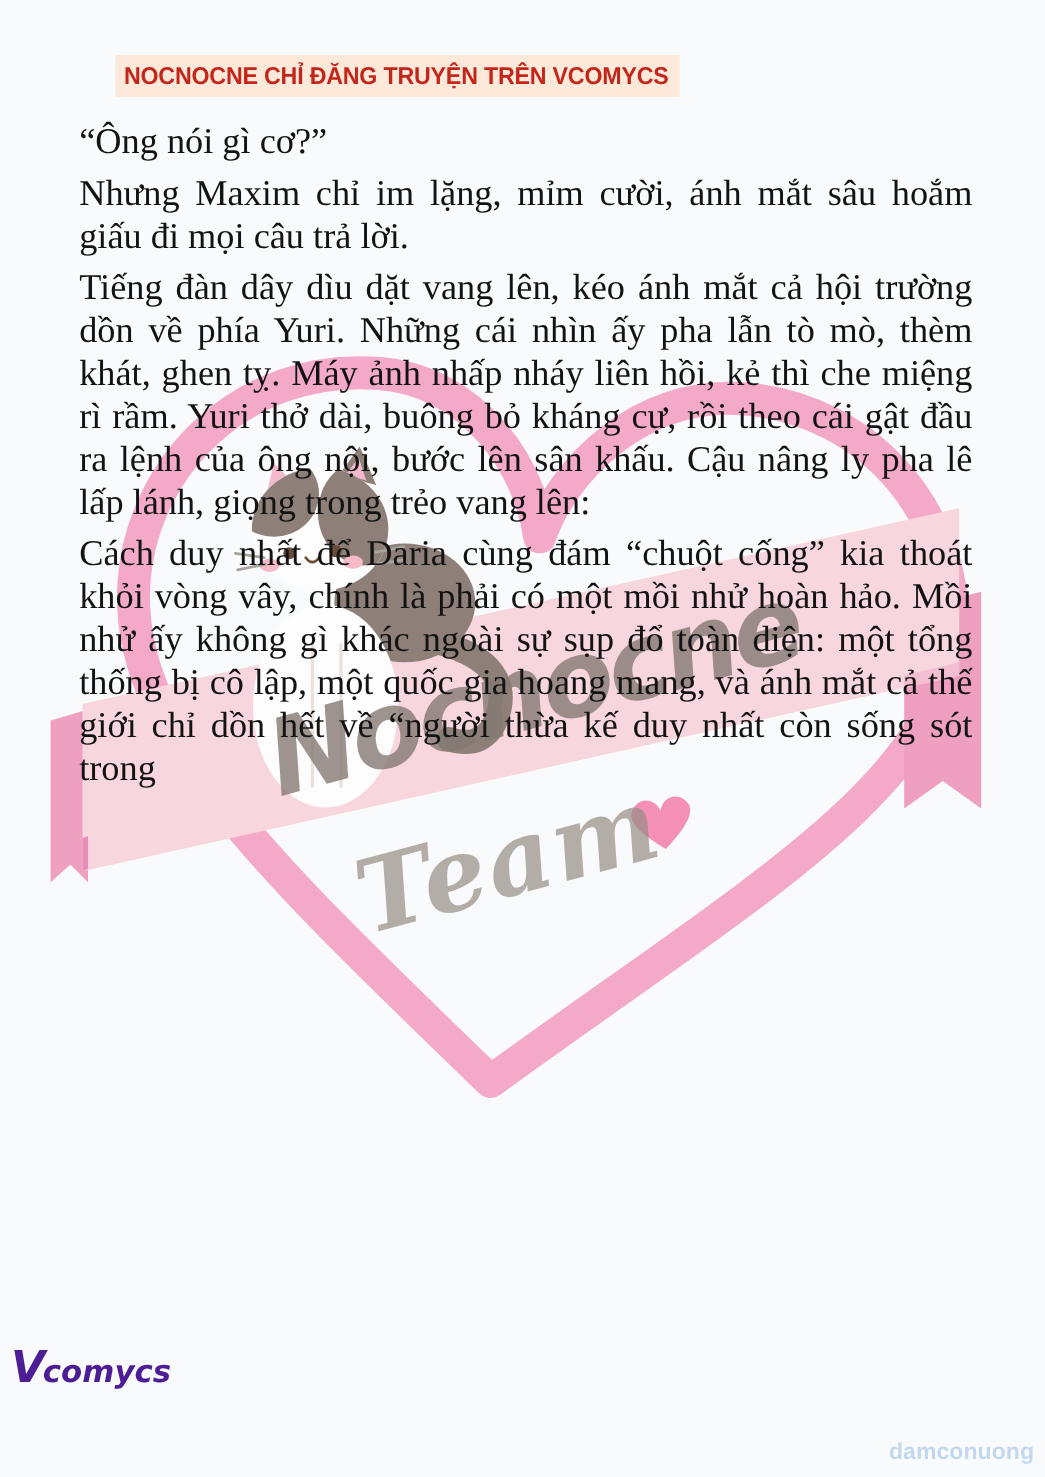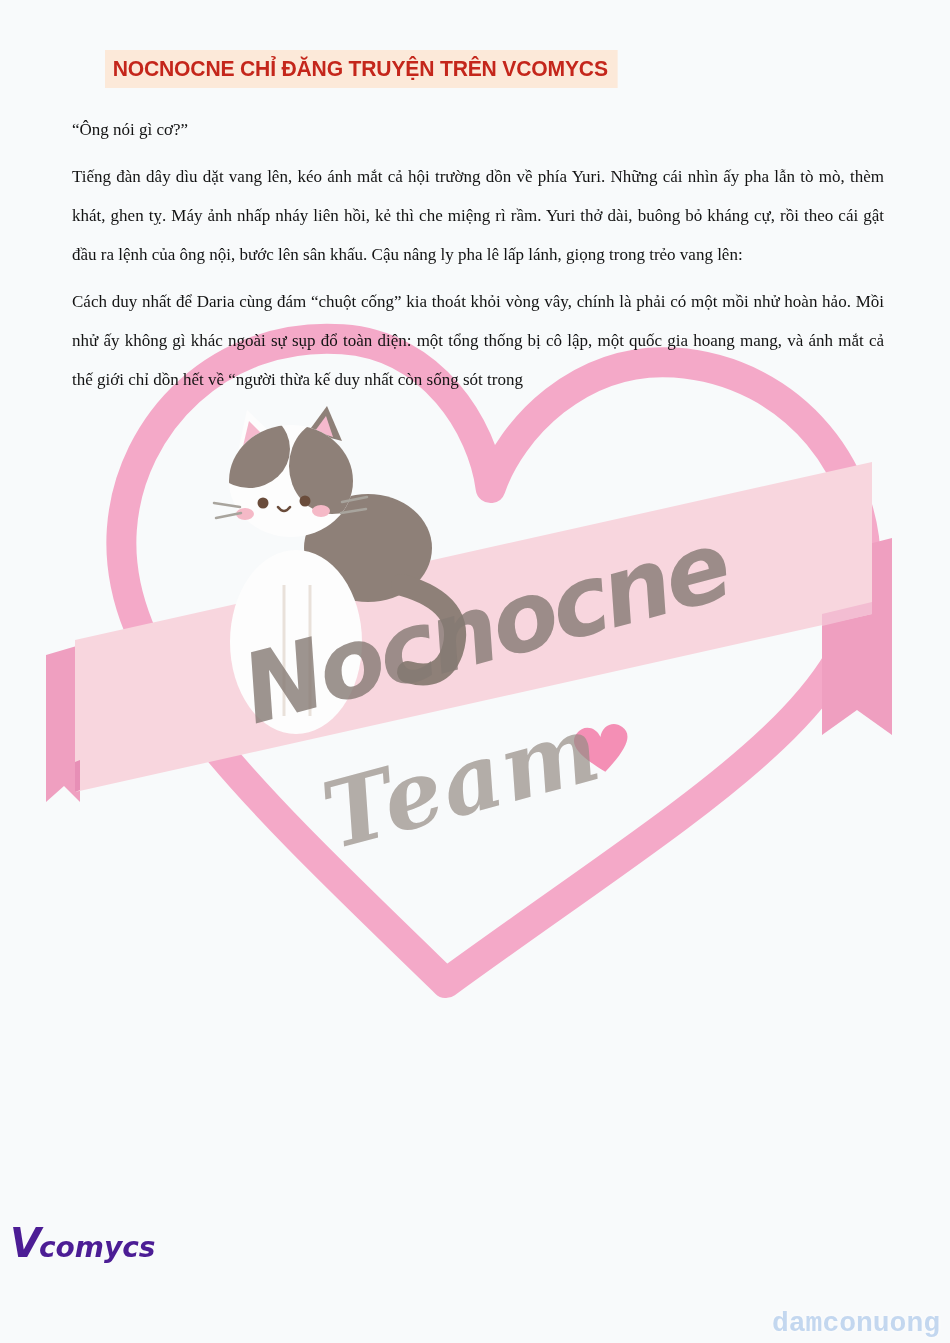--- a/index.html
+++ b/index.html
@@ -35,37 +35,37 @@
     background:#fce9d9; color:#c4261b;
     font-family:"Liberation Sans", sans-serif;
     font-weight:bold; font-size:22px; line-height:30px;
     padding:4px 10px 4px 8px; letter-spacing:-0.2px;
     transform:scaleX(0.96); transform-origin:left center;
   }
   
   .content {
     position:absolute; left:72px; right:66px; top:110px; bottom:120px;
     z-index:2; overflow:hidden;
-    font-size:17px; line-height:39px; color:#131313;
+    font-size:33px; line-height:39px; color:#131313;
     text-align:justify;
   }
   .content p { margin:0 0 8px 0; }
   
   .footer-left {
     position:absolute; left:10px; top:1228px; z-index:3;
     font-family:"DejaVu Sans", sans-serif; font-style:italic; font-weight:bold;
     color:#4c1d95; text-shadow:0 0 2px #ffffff;
     line-height:30px; white-space:nowrap;
   }
   .footer-left .v-big { font-size:40px; letter-spacing:-2px; }
   .footer-left .v-rest { font-size:28px; letter-spacing:0px; }
   .footer-right {
     position:absolute; right:10px; top:1308px; z-index:3;
-    font-family:Liberation Mono, monospace; font-weight:bold;
-    font-size:28px; color:#c3d7ef; text-shadow:0 0 4px #ffffff;
+    font-family:Liberation Sans, sans-serif; font-weight:bold;
+    font-size:21px; color:#c3d7ef; text-shadow:0 0 4px #ffffff;
     white-space:nowrap;
   }
 </style>
 </head>
 <body>
 
 <div class="page">
 
   <svg class="wm-svg" width="950" height="1343" viewBox="0 0 950 1343">
     <defs>
@@ -124,20 +124,21 @@
              C628,751 634,739 625,730 C617,722 605,726 602,737 Z" fill="#f48fb5"></path>
   </svg>
 
   <div class="wm-text wm-nocnocne">Nocnocne</div>
   <div class="wm-text wm-team">Team</div>
 
   <div class="header">NOCNOCNE CHỈ ĐĂNG TRUYỆN TRÊN VCOMYCS</div>
 
   <div class="content">
       <p>“Ông nói gì cơ?”</p>
+      <p>Nhưng Maxim chỉ im lặng, mỉm cười, ánh mắt sâu hoắm giấu đi mọi câu trả lời.</p>
       <p>Tiếng đàn dây dìu dặt vang lên, kéo ánh mắt cả hội trường dồn về phía Yuri. Những cái nhìn ấy pha lẫn tò mò, thèm khát, ghen tỵ. Máy ảnh nhấp nháy liên hồi, kẻ thì che miệng rì rầm. Yuri thở dài, buông bỏ kháng cự, rồi theo cái gật đầu ra lệnh của ông nội, bước lên sân khấu. Cậu nâng ly pha lê lấp lánh, giọng trong trẻo vang lên:</p>
       <p>Cách duy nhất để Daria cùng đám “chuột cống” kia thoát khỏi vòng vây, chính là phải có một mồi nhử hoàn hảo. Mồi nhử ấy không gì khác ngoài sự sụp đổ toàn diện: một tổng thống bị cô lập, một quốc gia hoang mang, và ánh mắt cả thế giới chỉ dồn hết về “người thừa kế duy nhất còn sống sót trong</p>
     </div>
 
   <div class="footer-left"><span class="v-big">V</span><span class="v-rest">comycs</span></div>
   <div class="footer-right">damconuong</div>
 
 </div>
 
 </body></html>

